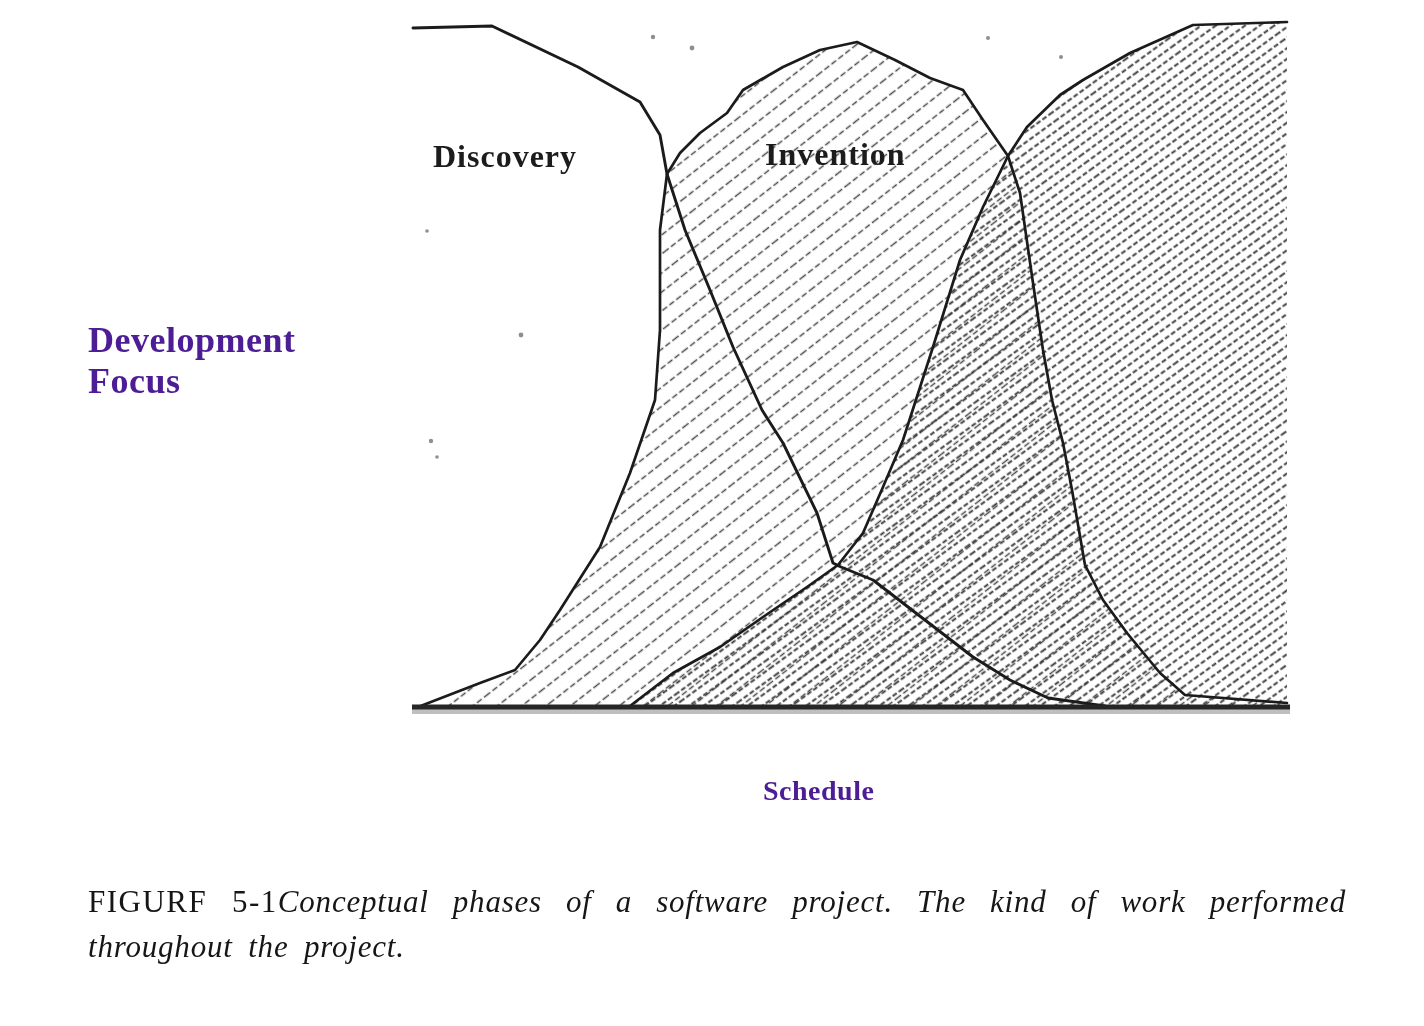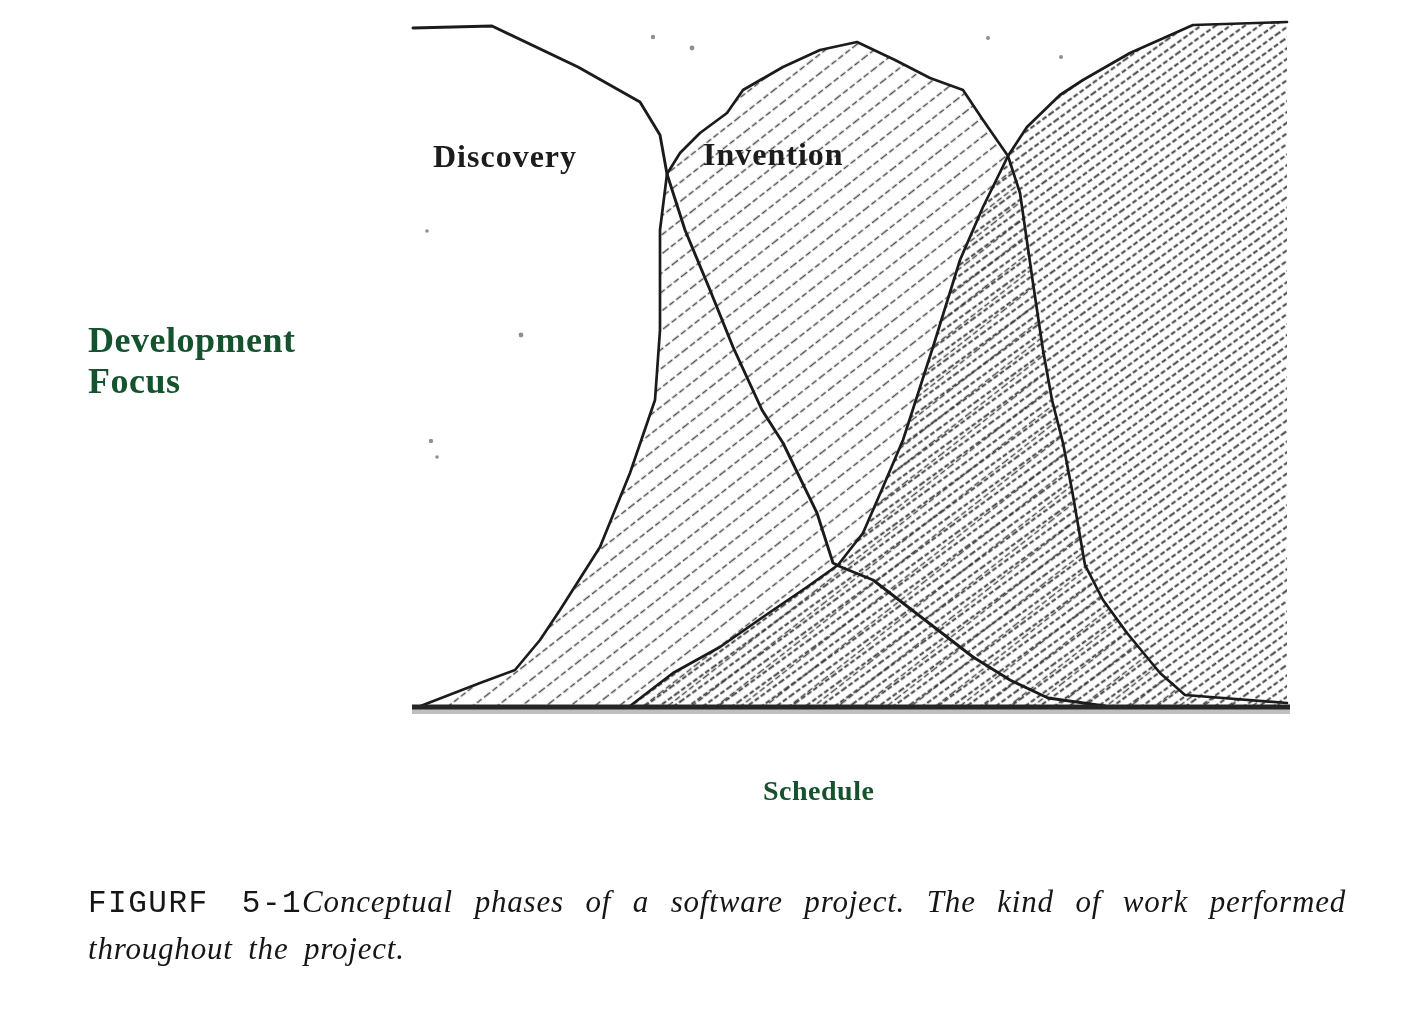--- a/index.html
+++ b/index.html
@@ -25,31 +25,31 @@
   }
   .phase-label {
     position: absolute;
     font-weight: bold;
     font-size: 32px;
     letter-spacing: 1px;
     color: #1c1c1c;
     white-space: nowrap;
   }
   .lbl-discovery { left: 433px; top: 138px; }
-  .lbl-invention { left: 703px; top: 136px; }
+  .lbl-invention { left: 765px; top: 136px; }
   .lbl-implementation {
     left: 1022px; top: 141px;
     max-width: 266px;
     overflow: hidden;
     letter-spacing: 2px;
   }
   .axis-label {
     position: absolute;
     font-weight: bold;
-    color: #14532d;
+    color: #4c1d95;
   }
   .lbl-devfocus {
     left: 88px; top: 320px;
     font-size: 36px;
     line-height: 41px;
     letter-spacing: 0.5px;
     white-space: pre-line;
   }
   .lbl-schedule {
     left: 763px; top: 775px;
@@ -70,21 +70,20 @@
     letter-spacing: 0.8px;
     word-spacing: 7px;
   }
   .cap-justify {
     text-align: justify;
     text-align-last: justify;
   }
   .cap-tag {
     font-style: normal;
     letter-spacing: 1.5px;
-    font-family: Liberation Mono, monospace;
   }
 </style>
 </head>
 <body>
 
 <main class="page">
 
   <svg class="fig-svg" viewBox="400 10 900 710" xmlns="http://www.w3.org/2000/svg">
     <defs>
       <pattern id="hatchLight" patternUnits="userSpaceOnUse" width="46" height="15" patternTransform="rotate(-38)">

